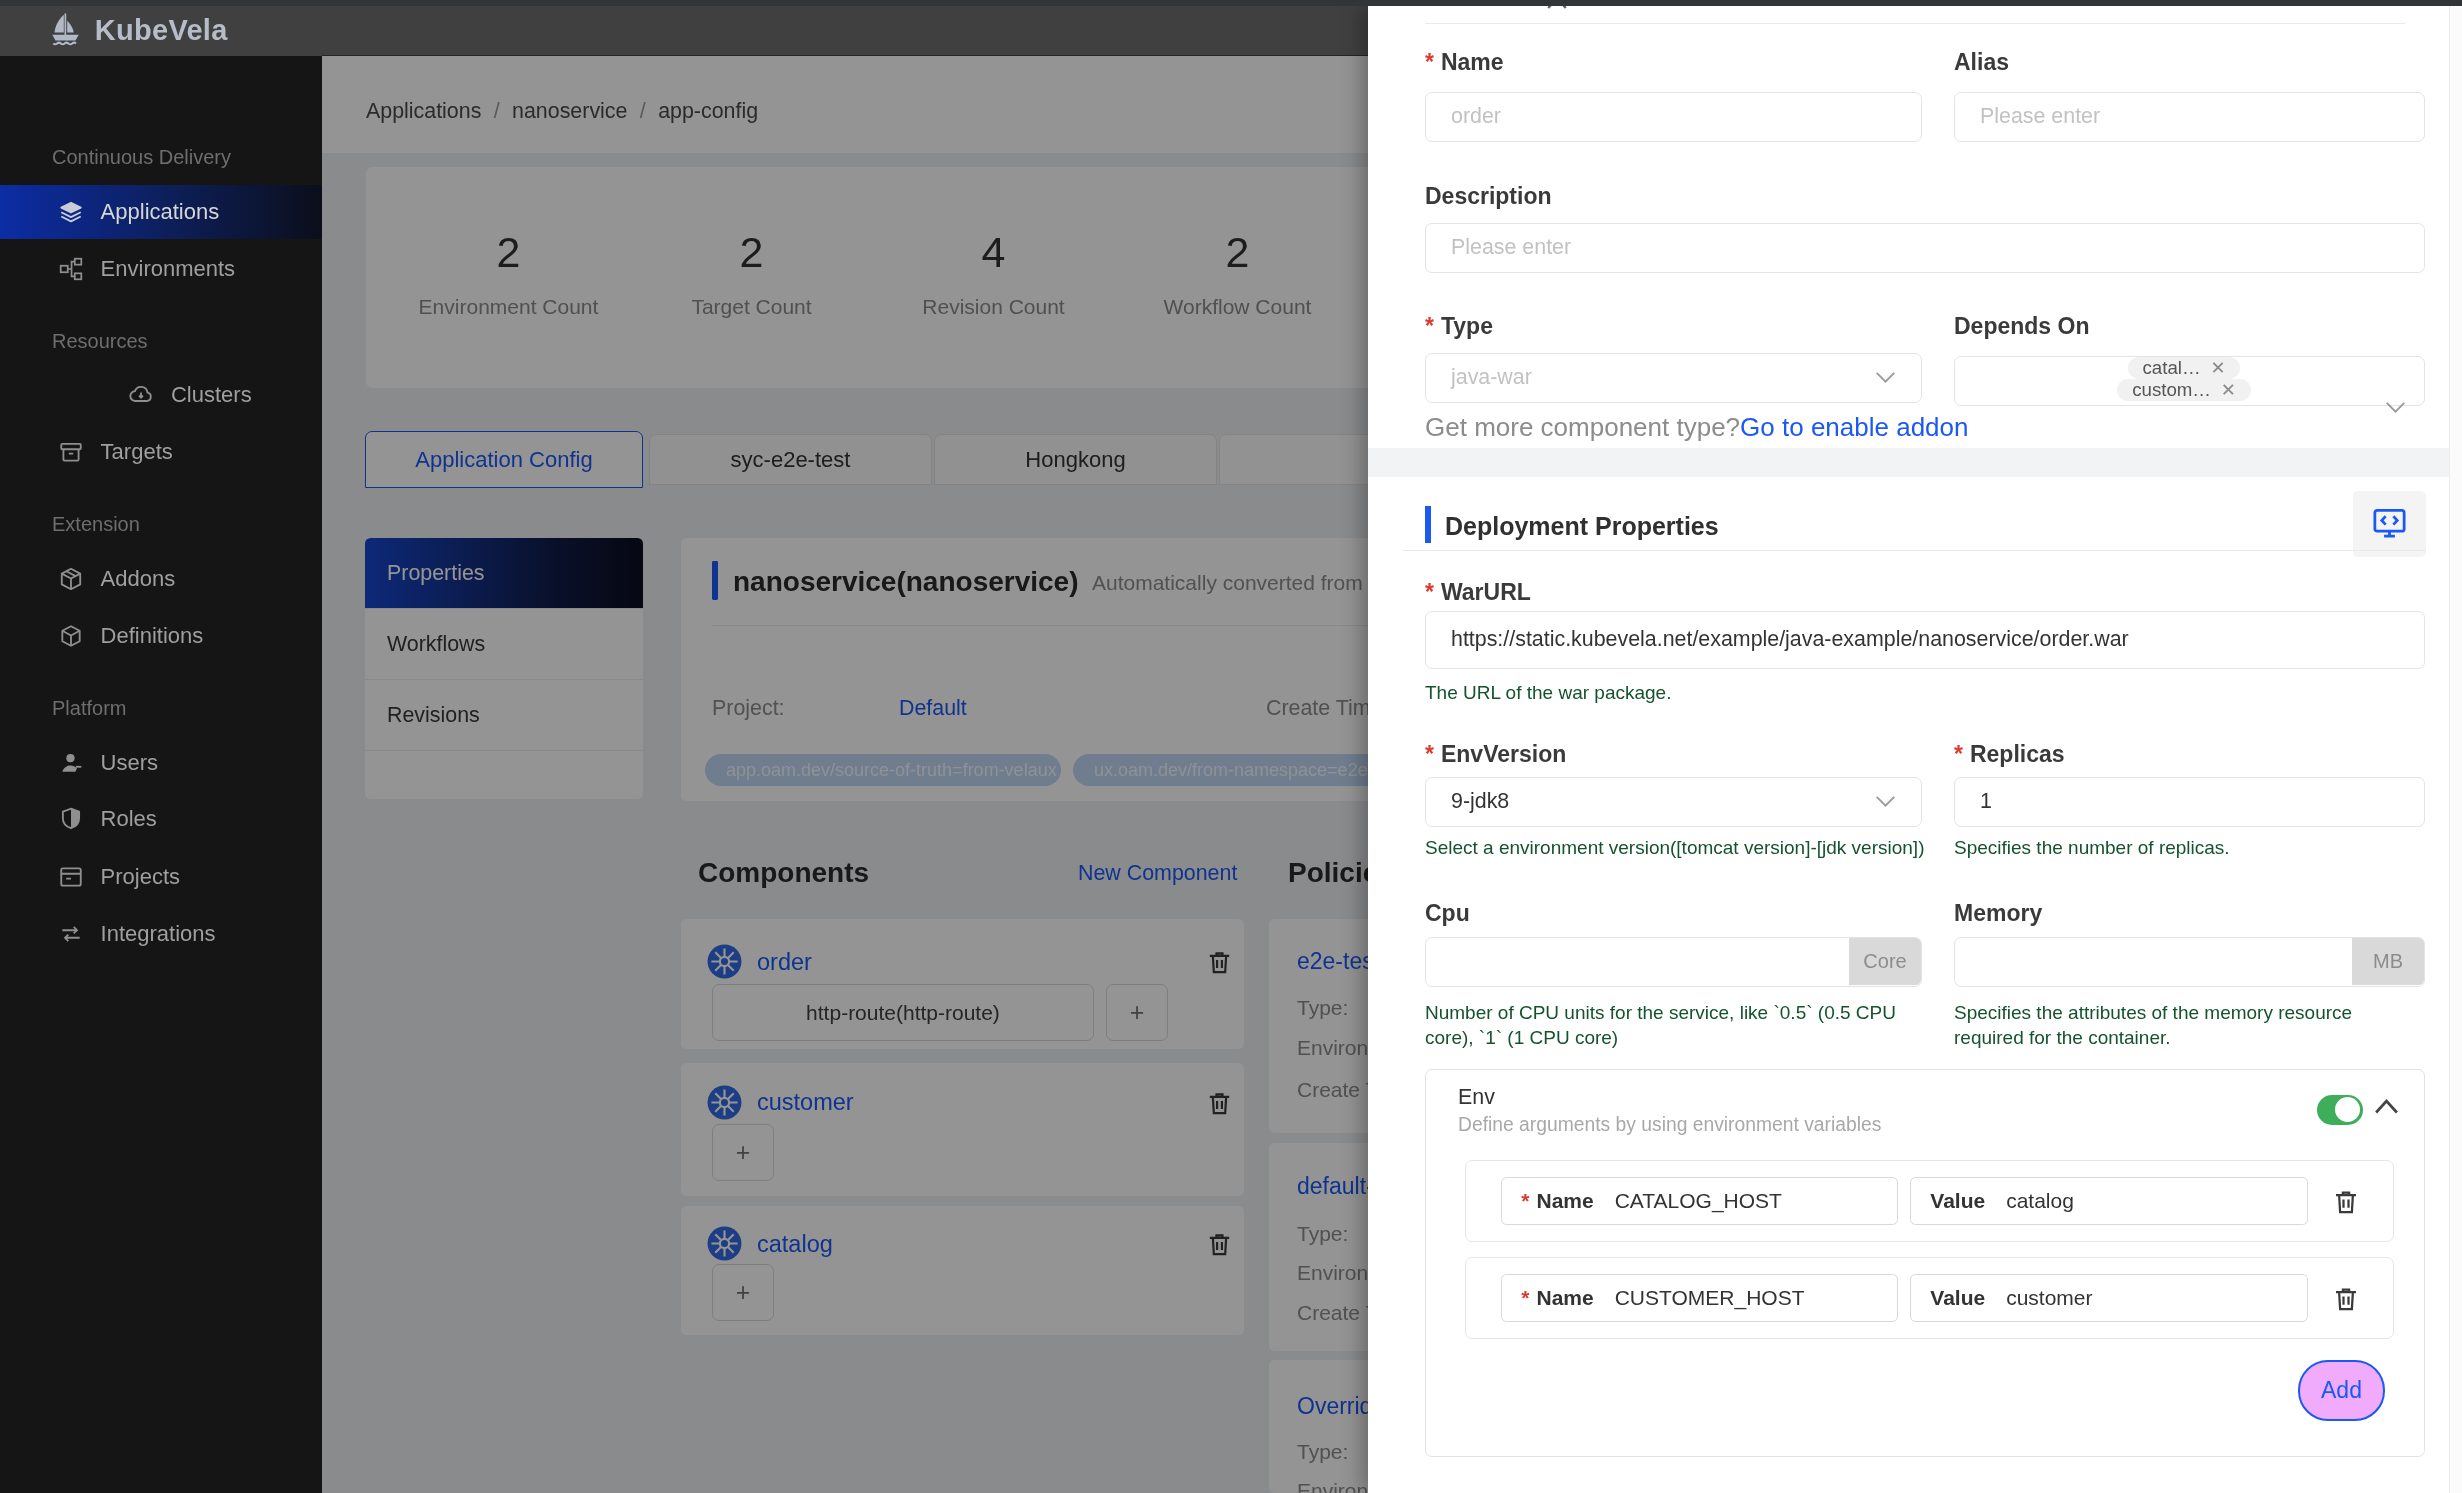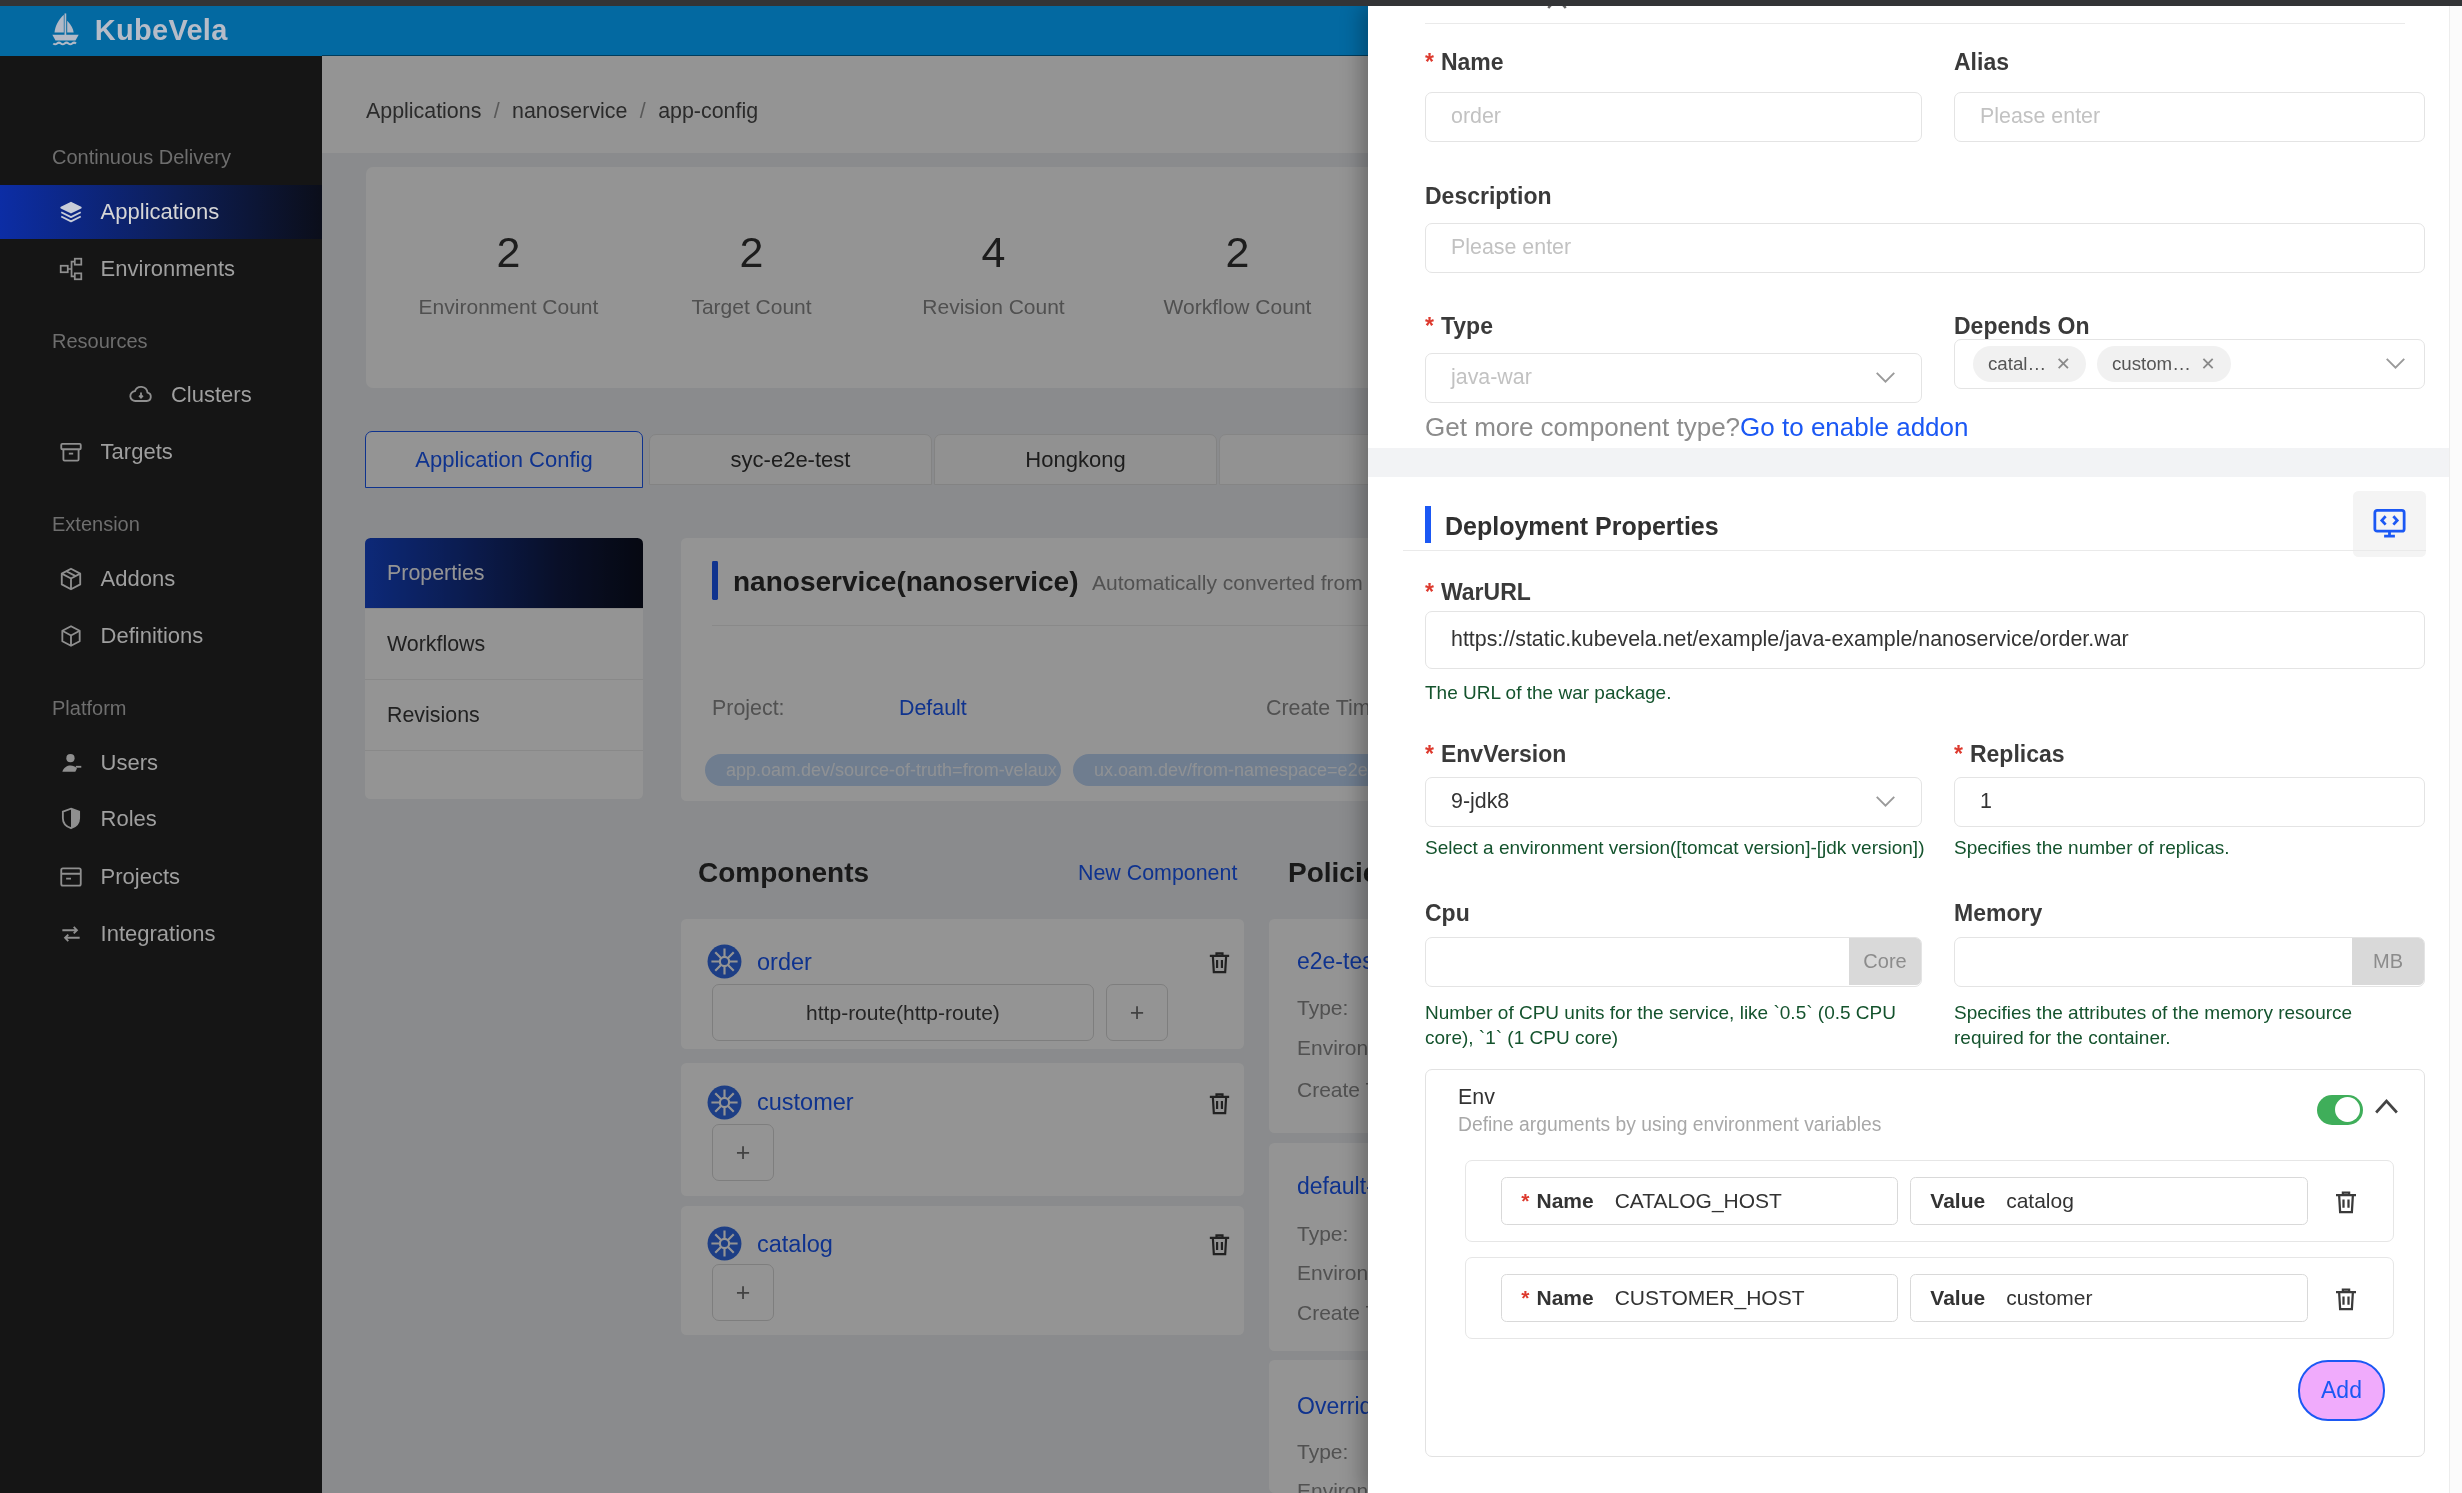--- a/index.html
+++ b/index.html
@@ -1,21 +1,21 @@
 <!DOCTYPE html>
 <html style="font-size:11px"><head>
 <meta charset="utf-8">
 <style>
   html,body{margin:0;padding:0;background:#222;}
   *{box-sizing:border-box;font-family:"Liberation Sans","DejaVu Sans",sans-serif;}
   .stage{position:relative;width:2462px;height:1494px;overflow:hidden;background:#eef0f3;}
   .abs{position:absolute;}
   .topstrip{left:0;top:0;width:2462px;height:5.5px;background:#333436;z-index:60;}
   
-  .header{left:0;top:5.5px;width:2462px;height:50px;background:#0369a1;z-index:10;display:flex;align-items:center;}
+  .header{left:0;top:5.5px;width:2462px;height:50px;background:#404040;z-index:10;display:flex;align-items:center;}
   .logo-wrap{display:flex;align-items:center;margin-left:46px;}
   .logo-title{color:#b6bcc8;font-size:29px;font-weight:700;margin-left:9.7px;letter-spacing:0.3px;}
   
   .sidebar{left:0;top:55px;width:322px;height:1438px;background:#151515;z-index:5;}
   .side-label{position:absolute;left:52px;height:28px;line-height:28px;font-size:20px;color:#6e6e6e;}
   .side-item{position:absolute;left:0;width:322px;height:54px;display:flex;align-items:center;color:#9f9f9f;cursor:pointer;}
   .side-item .ic{margin-left:58px;width:26px;height:26px;color:#8f8f8f;flex:none;}
   .side-item .tx{margin-left:16.6px;font-size:22px;}
   .side-item.active{background:linear-gradient(90deg,#0c2da5 0%,#0d1e56 55%,#0b0e1a 100%);color:#d6d6d6;}
   .side-item.active .ic{color:#c8cdd9;}
@@ -378,21 +378,21 @@
       <span class="ph">java-war</span>
       <span class="chev">
           <svg viewBox="0 0 24 14" width="21" height="12.4" fill="none" stroke="#9a9a9a" stroke-width="2.2">
             <path d="M2 2l10 10L22 2"></path>
           </svg>
         </span>
     </div>
     <div class="lblrow" style="left:586px;top:307px;">
       <span class="lbl">Depends On</span>
     </div>
-    <div class="fld" style="left:586px;top:333px;width:471px;padding:0 18px;">
+    <div class="fld" style="left:586px;top:350px;width:471px;padding:0 18px;flex-direction:column;">
       <span class="selpill">
         <span>catal…</span>
         <span class="x">✕</span>
       </span>
       <span class="selpill">
         <span>custom…</span>
         <span class="x">✕</span>
       </span>
       <span class="chev">
           <svg viewBox="0 0 24 14" width="21" height="12.4" fill="none" stroke="#9a9a9a" stroke-width="2.2">

